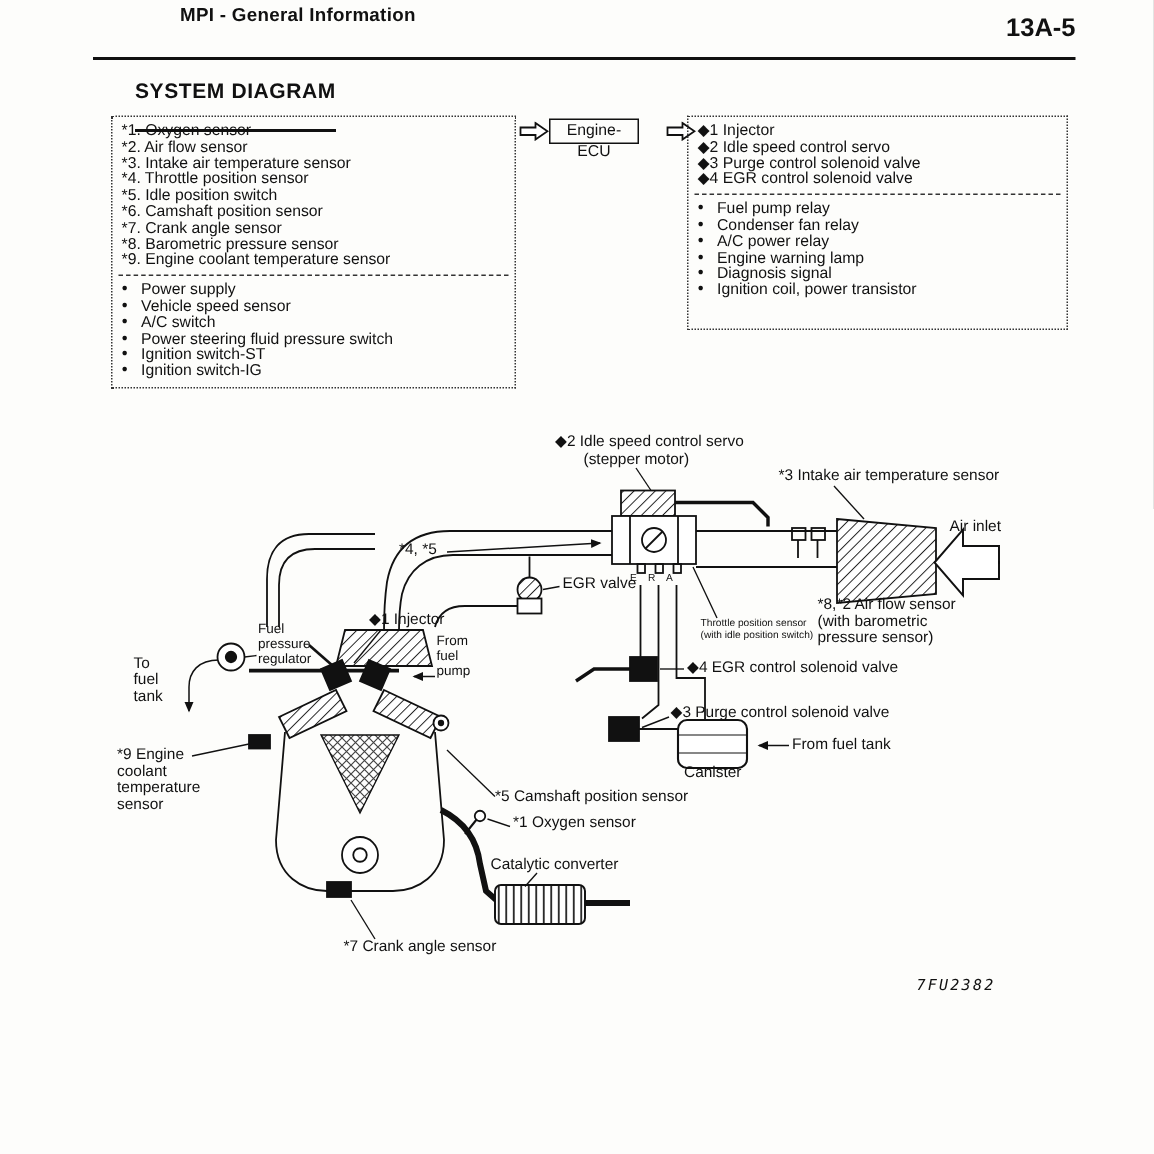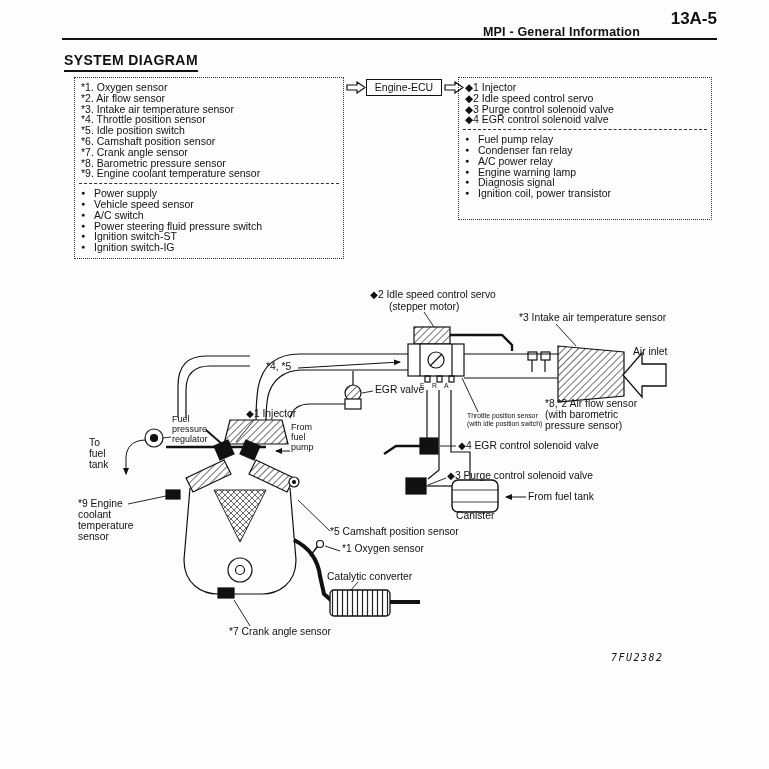--- a/index.html
+++ b/index.html
@@ -2,34 +2,34 @@
 <html><head>
 <meta charset="utf-8">
 <style>
   * { box-sizing: border-box; }
   body { margin: 0; background: #9a9a9a; }
   .page {
     position: relative; width: 769px; height: 769px; margin: 0 auto;
     background: #fdfdfb; color: #111; overflow: hidden;
     font-family: "Liberation Sans", "DejaVu Sans", sans-serif;
   }
-  .hdr-title { position: absolute; top: 25px; left: 120px; width: 520px; text-align: right;
+  .hdr-title { position: absolute; top: 3px; left: 120px; width: 520px; text-align: left;
     font-size: 12.5px; font-weight: bold; letter-spacing: .2px; }
   .page-num { position: absolute; top: 9px; right: 52px; font-size: 17px; font-weight: bold; }
   .hdr-rule { position: absolute; top: 38px; left: 62px; width: 655px; border-top: 2px solid #111; }
-  .sec-title { position: absolute; top: 52px; left: 64px; font-size: 14px; font-weight: bold;
-    letter-spacing: .4px; border-bottom: 2px solid #111; padding-bottom: 2px; }
+  .sec-title { position: absolute; top: 52px; left: 90px; font-size: 14px; font-weight: bold;
+    letter-spacing: .4px; border-bottom: 2px solid #111; padding-bottom: 18px; }
 
   .iobox { position: absolute; border: 1.5px dotted #333; padding: 4px 6px 3px;
     font-size: 10.5px; line-height: 10.8px; }
   .iobox .row { display: flex; align-items: flex-end; }
   .iobox .marker { flex: 0 0 13px; font-size: 7px; }
   .iobox .sep { border-top: 1.3px dashed #333; margin: 4px -2px; }
 
-  .ecu-box { position: absolute; left: 366px; top: 79px; width: 76px; height: 17px;
+  .ecu-box { position: absolute; left: 366px; top: 79px; width: 60px; height: 17px;
     border: 1.3px solid #111; text-align: center; font-size: 10.5px; line-height: 14px; }
   .flow-arrow { position: absolute; width: 20px; height: 13px; }
 
   .art { position: absolute; left: 0; top: 0; width: 769px; height: 769px; }
 
   .dl { position: absolute; font-size: 10.3px; line-height: 11px; white-space: pre-line; }
   .dl.s9 { font-size: 9px; line-height: 9.8px; }
   .dl.s7 { font-size: 6.8px; line-height: 7.6px; }
   .dl.mono { font-family: "DejaVu Sans Mono", monospace; font-size: 10px; letter-spacing: 1.5px; font-style: italic; }
 </style>

